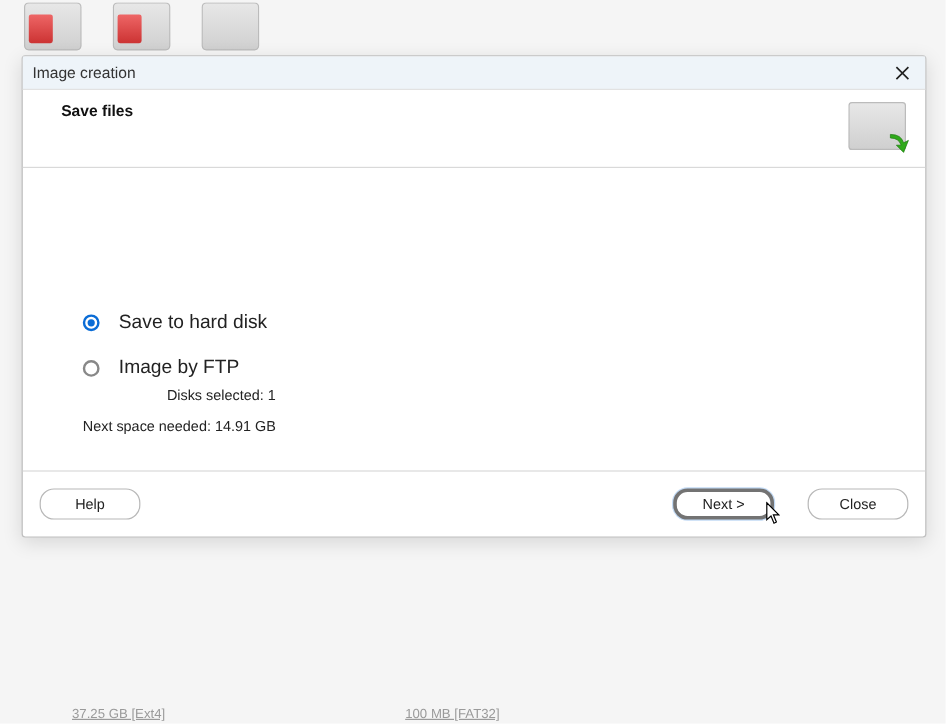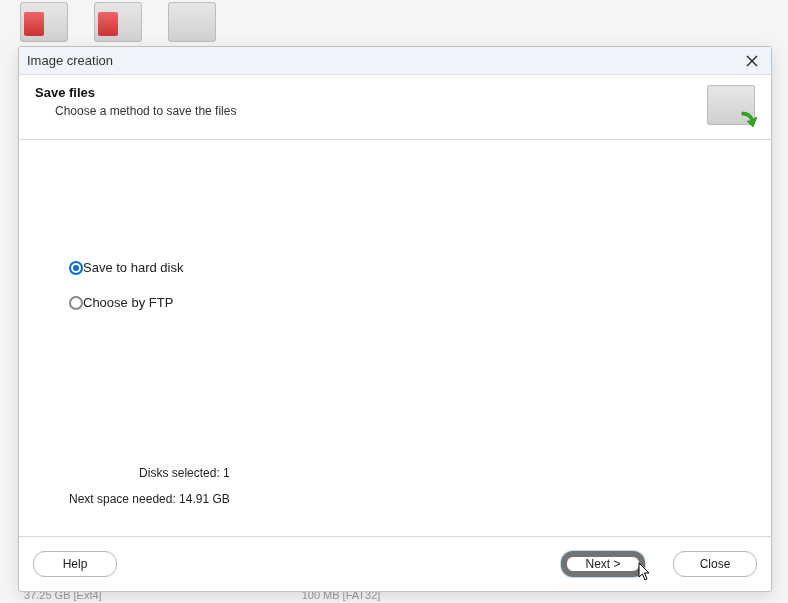--- a/index.html
+++ b/index.html
@@ -35,32 +35,33 @@
       width:20px; height:24px;
       background: linear-gradient(#e66,#c33);
       border-radius:2px;
     }
     .bg-status {
       position:absolute;
       bottom:0; left:0;
       width:100%;
       color:#9a9a9a;
       font-size:11px;
-      padding: 2px 24px;
+      padding: 2px 60px;
       display:flex;
       gap:200px;
+      text-decoration:underline;
     }
 
     
     .dialog {
       position: absolute;
       top: 46px;
       left: 18px;
       width: 754px;
-      height: 546px;
+      height: 402px;
       background: #fff;
       border: 1px solid #bfbfbf;
       border-radius: 3px;
       box-shadow: 0 4px 16px rgba(0,0,0,.12);
       display: flex;
       flex-direction: column;
     }
     .titlebar {
       height: 28px;
       background: #eef4f9;
@@ -73,21 +74,21 @@
     }
     .titlebar-spacer { flex: 1; }
     .close-x {
       width: 22px; height: 22px;
       display:flex; align-items:center; justify-content:center;
       font-size: 16px; color:#222;
       cursor: pointer;
     }
 
     .header {
-      padding: 10px 16px 14px 16px;
+      padding: 10px 16px 14px 32px;
       border-bottom: 1px solid #d9d9d9;
       display: flex;
       align-items: flex-start;
     }
     .header-text h2 {
       font-size: 13px;
       font-weight: bold;
       color: #111;
       margin-bottom: 4px;
     }
@@ -117,23 +118,23 @@
       flex: 1;
       padding: 0 50px;
       position: relative;
     }
     .options {
       margin-top: 120px;
     }
     .radio-row {
       display: flex;
       align-items: center;
-      gap: 0;
+      gap: 16px;
       margin-bottom: 20px;
-      font-size: 13px;
+      font-size: 16px;
       color: #222;
       cursor: pointer;
     }
     .radio {
       width: 14px; height: 14px;
       border: 2px solid #888;
       border-radius: 50%;
       display:inline-flex;
       align-items:center; justify-content:center;
       background:#fff;
@@ -173,21 +174,21 @@
       border: 1px solid #b8b8b8;
       background: #fff;
       border-radius: 12px;
       font-size: 12px;
       color: #222;
       cursor: pointer;
       margin-left: 10px;
       padding: 0 12px;
     }
     .btn.primary {
-      border: 6px solid #737373;
+      border: 3px solid #737373;
       box-shadow: 0 0 0 1px rgba(10,108,214,.25);
     }
     .btn:first-child { margin-left: 0; }
 
     
     .cursor {
       position: absolute;
       bottom: 9px;
       left: 619px;
       width: 14px; height: 20px;
@@ -215,40 +216,39 @@
     <div class="close-x">
       <svg width="12" height="12" viewBox="0 0 12 12">
           <path d="M1 1 L11 11 M11 1 L1 11" stroke="#222" stroke-width="1.4" fill="none"></path>
         </svg>
     </div>
   </div>
 
   <div class="header">
     <div class="header-text">
       <h2>Save files</h2>
-      <p>Choose a method to save the files</p>
     </div>
     <div class="header-spacer"></div>
     <div class="header-icon">
       <div class="hd"></div>
       <svg class="arrow" viewBox="0 0 20 20">
           <path d="M3 3 Q12 3 14 10 L18 8 L14 18 L8 12 L12 12 Q10 6 3 6 Z" fill="#2faa1a" stroke="#1d7a10" stroke-width="0.6"></path>
         </svg>
     </div>
   </div>
 
   <div class="body">
     <div class="options">
       <label class="radio-row">
         <span class="radio checked"></span>
         <span>Save to hard disk</span>
       </label>
       <label class="radio-row">
         <span class="radio"></span>
-        <span>Choose by FTP</span>
+        <span>Image by FTP</span>
       </label>
     </div>
 
     <div class="info">
       <p>
         <span>Disks selected:</span>
         <span>1</span>
       </p>
       <p>
         <span>Next space needed:</span>

